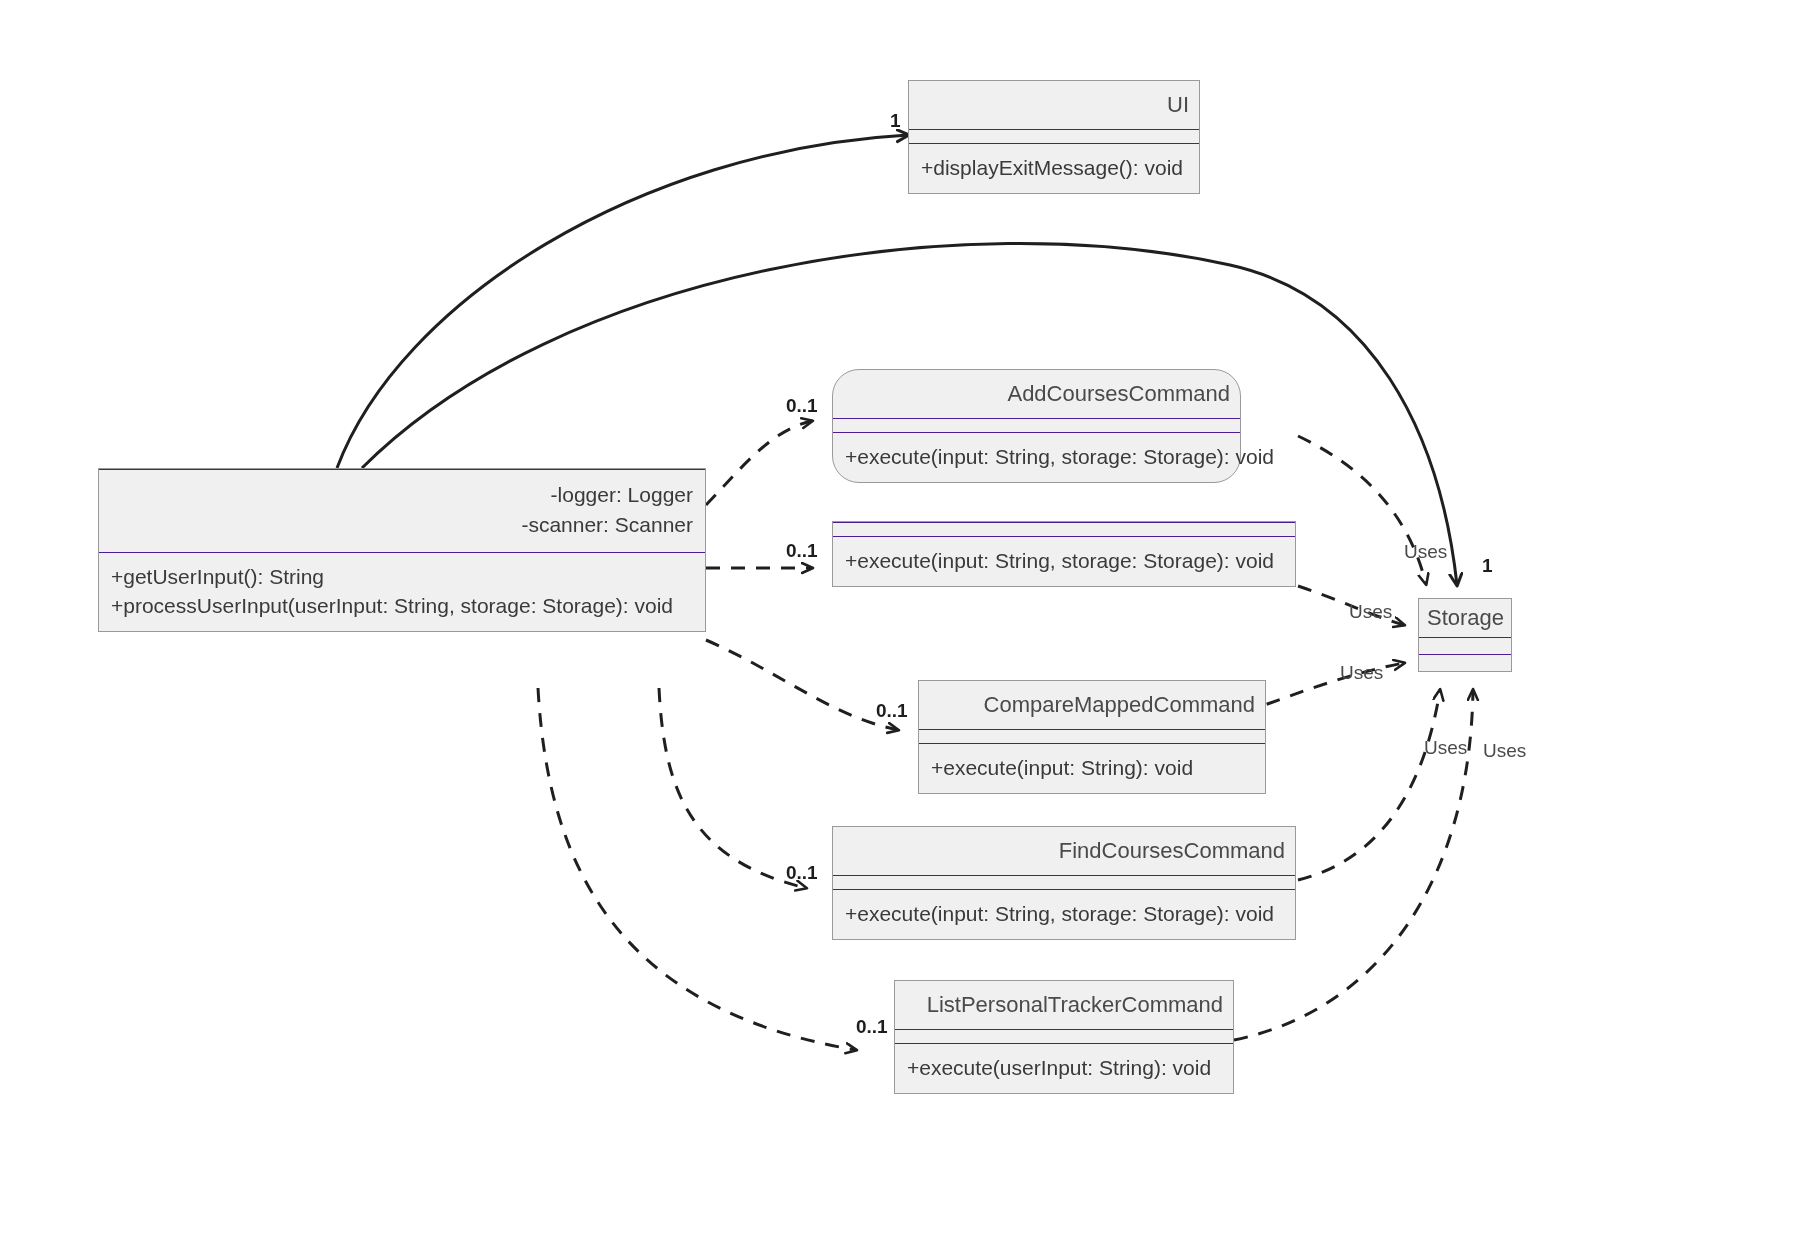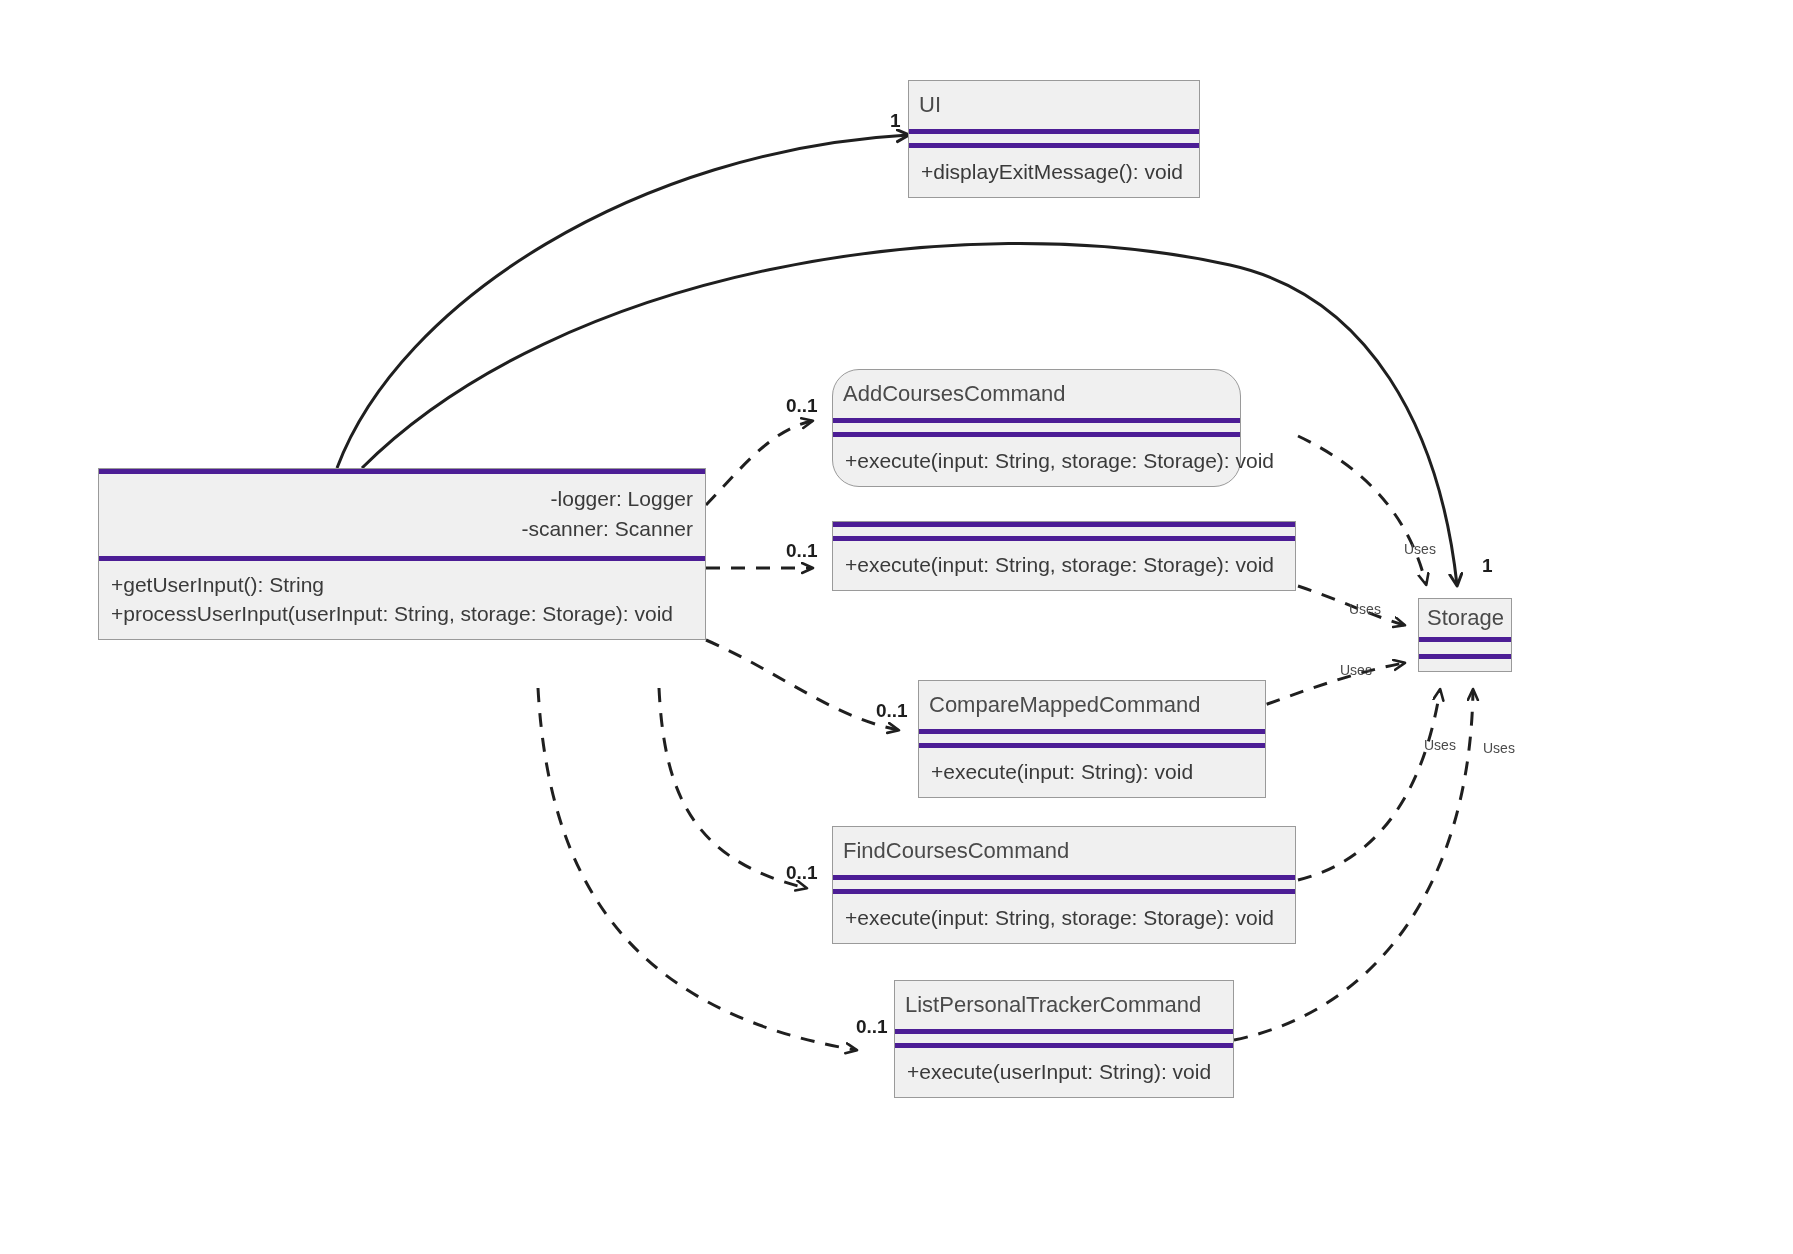--- a/index.html
+++ b/index.html
@@ -32,29 +32,29 @@
     background: #f0f0f0;
     border: 1px solid #9a9a9a;
     box-sizing: border-box;
     color: #3b3b3b;
     z-index: 5;
   }
   .uml-compartment {
     box-sizing: border-box;
   }
   .uml-name {
-    text-align: left;
+    text-align: right;
     font-size: 22px;
     line-height: 1.15;
     padding: 11px 10px 12px 10px;
     color: #4a4a4a;
     white-space: nowrap;
   }
   .uml-sep {
-    border-top: 5px solid #4c1d95;
+    border-top: 1px solid #4c1d95;
   }
   .uml-attrs {
     padding: 10px 12px 12px 12px;
     font-size: 21px;
     line-height: 1.42;
     color: #3a3a3a;
     white-space: nowrap;
     text-align: right;
   }
   .uml-attrs div, .uml-ops div {
@@ -77,21 +77,21 @@
     white-space: nowrap;
     z-index: 6;
   }
   .edge-label.mult {
     font-weight: bold;
     font-size: 19px;
     color: #1d1d1d;
   }
   .edge-label.uses {
     font-weight: normal;
-    font-size: 14px;
+    font-size: 19px;
     color: #4a4a4a;
   }
   .storage-box .uml-name {
     font-size: 22px;
     padding: 6px 8px 7px 8px;
   }
   .storage-row {
     height: 17px;
   }
 </style>

